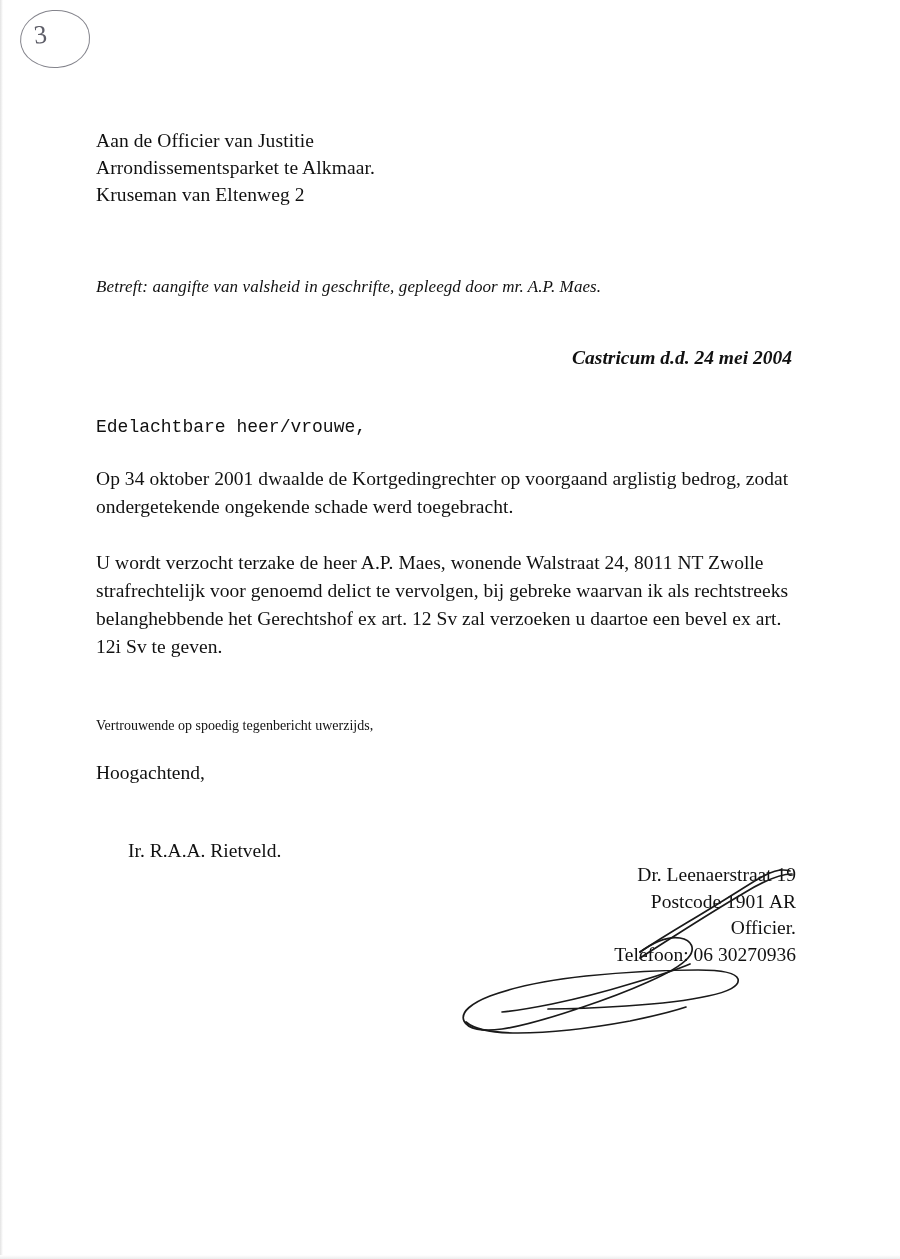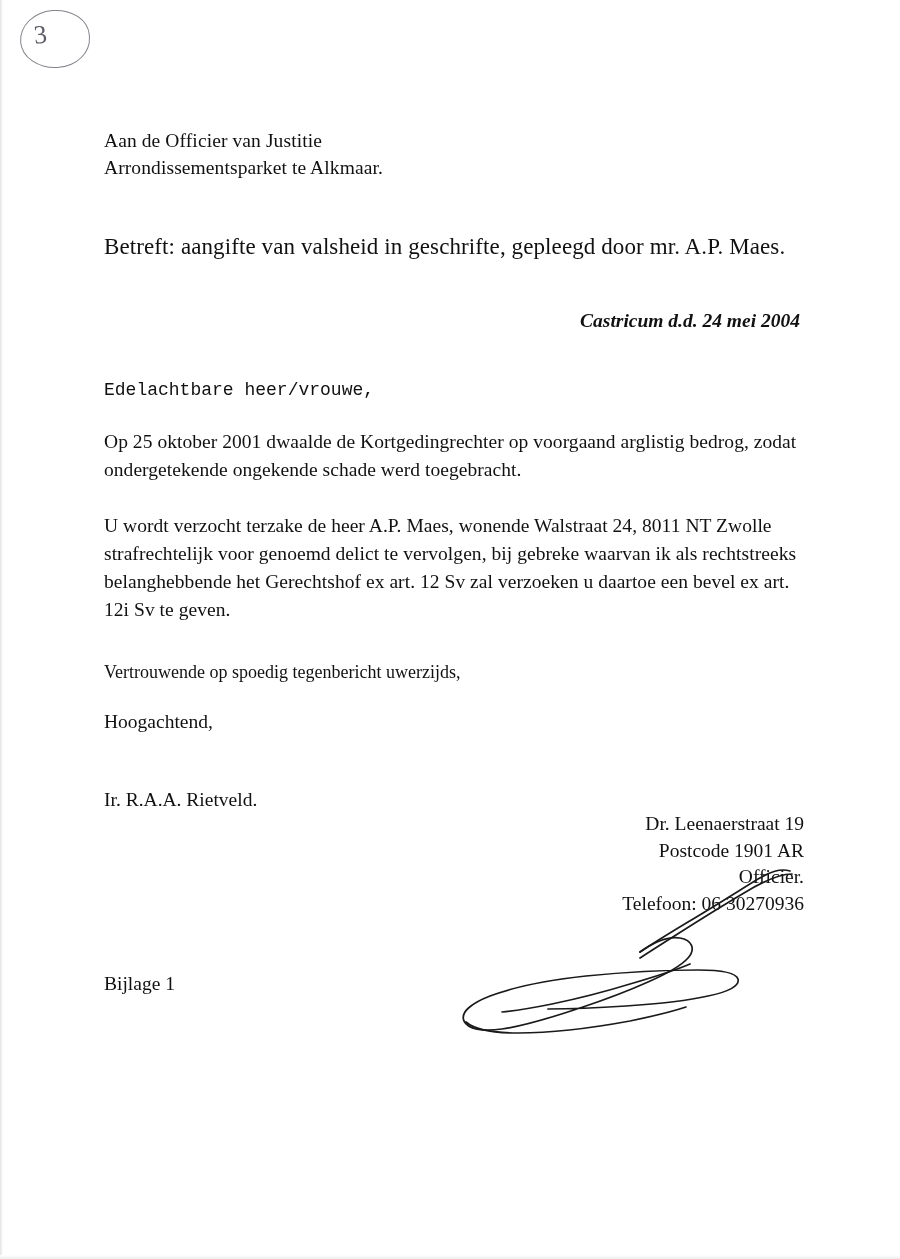--- a/index.html
+++ b/index.html
@@ -52,33 +52,34 @@
     position: absolute;
     left: 14px;
     top: 10px;
     font-family: "Liberation Serif", serif;
     font-size: 26px;
     color: #5e5e68;
     transform: rotate(-6deg);
   }
   .letter {
     position: absolute;
-    left: 104px;
+    left: 96px;
     top: 128px;
     width: 700px;
   }
   .addressee {
     font-size: 19.5px;
     line-height: 1.38;
     letter-spacing: .1px;
   }
   .subject {
-    margin-top: 52px;
-    font-size: 23px;
+    margin-top: 68px;
+    font-size: 17px;
     letter-spacing: .1px;
+    font-style: italic;
   }
   .place-date {
     margin-top: 50px;
     text-align: right;
     padding-right: 4px;
     font-size: 19.5px;
     font-weight: 600;
     font-style: italic;
   }
   .salutation {
@@ -87,30 +88,31 @@
     font-family: Liberation Mono, monospace;
   }
   .body-para {
     margin-top: 28px;
     font-size: 19.5px;
     line-height: 1.44;
     text-align: left;
     letter-spacing: .05px;
   }
   .closing-1 {
-    margin-top: 38px;
-    font-size: 18px;
+    margin-top: 57px;
+    font-size: 14px;
   }
   .closing-2 {
     margin-top: 28px;
     font-size: 19.5px;
   }
   .signer-name {
     margin-top: 56px;
     font-size: 19.5px;
+    margin-left: 32px;
   }
   .sender-block {
     font-size: 19.5px;
     line-height: 1.36;
     text-align: right;
   }
   .enclosure {
     margin-top: 56px;
     font-size: 19.5px;
   }
@@ -134,44 +136,44 @@
   <div class="page-mark">
     <div class="oval"></div>
     <div class="num">3</div>
   </div>
 
   <div class="letter">
 
     <div class="addressee">
       <div>Aan de Officier van Justitie</div>
       <div>Arrondissementsparket te Alkmaar.</div>
+      <div>Kruseman van Eltenweg 2</div>
     </div>
 
     <div class="subject">Betreft: aangifte van valsheid in geschrifte, gepleegd door mr. A.P. Maes.</div>
 
     <div class="place-date">Castricum d.d. 24 mei 2004</div>
 
     <div class="salutation">Edelachtbare heer/vrouwe,</div>
 
-    <div class="body-para">Op 25 oktober 2001 dwaalde de Kortgedingrechter op voorgaand arglistig bedrog, zodat ondergetekende ongekende schade werd toegebracht.</div>
+    <div class="body-para">Op 34 oktober 2001 dwaalde de Kortgedingrechter op voorgaand arglistig bedrog, zodat ondergetekende ongekende schade werd toegebracht.</div>
     <div class="body-para">U wordt verzocht terzake de heer A.P. Maes, wonende Walstraat 24, 8011 NT Zwolle strafrechtelijk voor genoemd delict te vervolgen, bij gebreke waarvan ik als rechtstreeks belanghebbende het Gerechtshof ex art. 12 Sv zal verzoeken u daartoe een bevel ex art. 12i Sv te geven.</div>
 
     <div class="closing-1">Vertrouwende op spoedig tegenbericht uwerzijds,</div>
     <div class="closing-2">Hoogachtend,</div>
 
     <div class="signer-name">Ir. R.A.A. Rietveld.</div>
 
     <div class="sender-block">
       <div>Dr. Leenaerstraat 19</div>
       <div>Postcode 1901 AR</div>
       <div>Officier.</div>
       <div>Telefoon:  06 30270936</div>
     </div>
 
-    <div class="enclosure">Bijlage 1</div>
   </div>
 
   <svg class="signature" viewBox="0 0 380 210" xmlns="http://www.w3.org/2000/svg">
     <g fill="none" stroke="#1a1a1a" stroke-width="1.7" stroke-linecap="round" stroke-linejoin="round">
       <path d="M350 25 C340 22 330 26 318 33 C300 44 275 60 248 76 C228 88 212 98 200 106"></path>
       <path d="M352 28 C338 28 322 36 304 47 C282 60 258 75 236 89 C220 99 208 107 200 112"></path>
       <path d="M200 106 C214 96 228 90 240 92 C252 94 256 103 248 112 C240 121 224 129 208 136 C188 145 164 154 140 162 C110 172 84 180 62 183 C42 186 28 183 24 175 C20 166 32 157 50 150 C74 141 108 134 146 130 C186 126 228 124 258 124 C282 124 296 127 298 133 C300 140 288 146 268 150 C246 155 216 158 186 160 C156 162 128 163 108 163"></path>
       <path d="M250 118 C236 124 214 131 190 138 C164 146 136 153 112 158 C92 162 74 165 62 166"></path>
       <path d="M26 176 C34 183 52 187 78 187 C110 187 152 182 190 175 C214 170 234 165 246 161"></path>
     </g>

